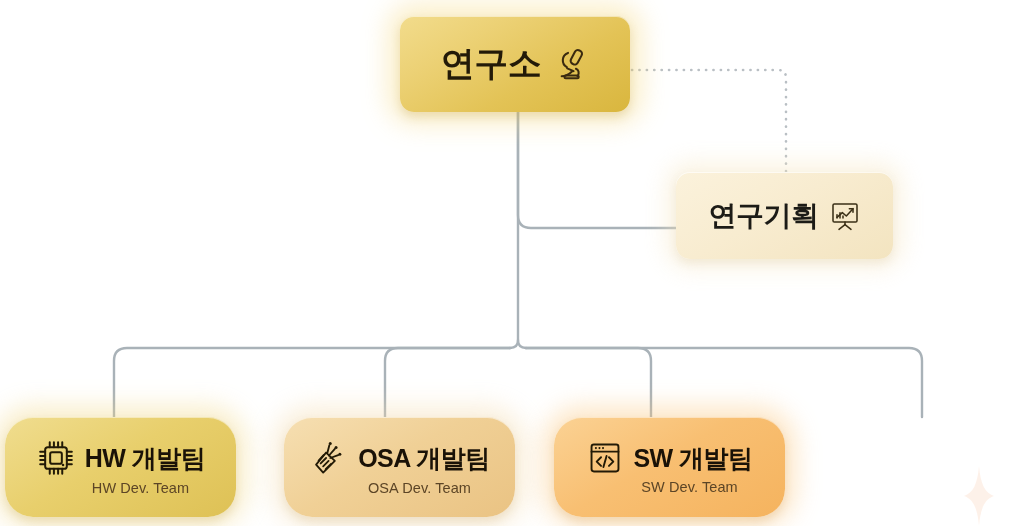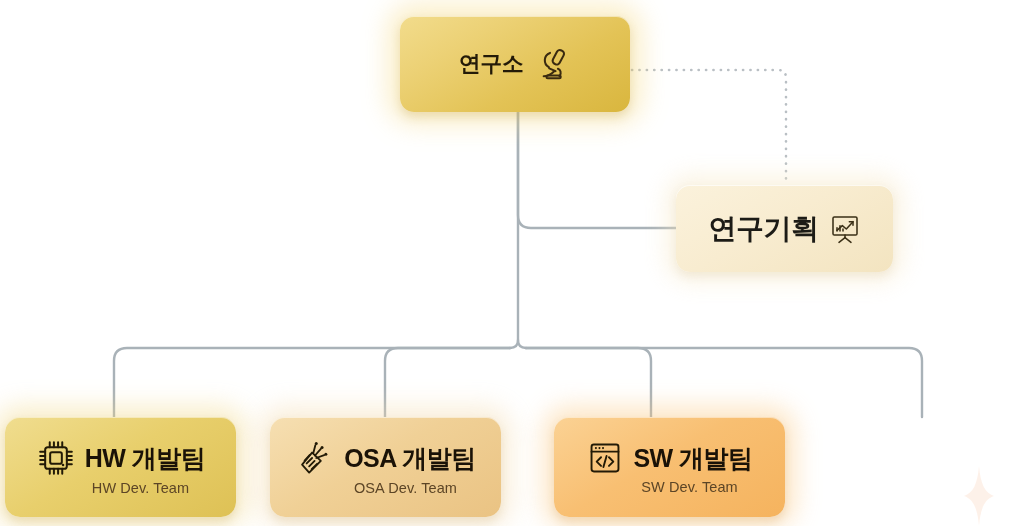--- a/index.html
+++ b/index.html
@@ -88,28 +88,28 @@
         #f2dc8c 0%,
         #ecd175 28%,
         #e3c356 62%,
         #d9b63e 100%);
     box-shadow:
       0 0 26px 12px rgba(245, 214, 120, 0.40),
       0 5px 10px rgba(150, 110, 20, 0.22),
       inset 0 1px 0 rgba(255,255,255,0.55);
   }
   #node-root .node-title {
-    font-size: 22px;
+    font-size: 34px;
     color: #231a08;
   }
 
   
   #node-plan {
     left: 676px;
-    top: 185px;
+    top: 172px;
     width: 217px;
     height: 87px;
     background:
       linear-gradient(150deg,
         #fbf2dc 0%,
         #f8ecd0 45%,
         #f3e4c0 100%);
     box-shadow:
       0 0 22px 10px rgba(246, 230, 195, 0.45),
       0 4px 9px rgba(160, 130, 70, 0.16),
@@ -118,21 +118,21 @@
   #node-plan .node-title {
     font-size: 28px;
     color: #1c1b16;
   }
 
   
   .leaf {
     top: 417px;
     width: 231px;
     height: 100px;
-    border-radius: 15px;
+    border-radius: 28px;
     padding: 0 4px;
   }
   .leaf .node-title {
     font-size: 25px;
     color: #1a1207;
   }
   .leaf .node-sub {
     font-size: 14.5px;
     color: #5c4526;
     margin-top: 2px;
@@ -143,21 +143,21 @@
 
   #node-hw {
     left: 5px;
     background: linear-gradient(150deg, #f0dd8f 0%, #e8cf6c 45%, #dec155 100%);
     box-shadow:
       0 0 24px 11px rgba(240, 214, 130, 0.42),
       0 5px 9px rgba(150, 115, 25, 0.20),
       inset 0 1px 0 rgba(255,255,255,0.5);
   }
   #node-osa {
-    left: 270px;
+    left: 284px;
     background: linear-gradient(150deg, #f6dfb2 0%, #f0d096 45%, #eac383 100%);
     box-shadow:
       0 0 24px 11px rgba(244, 216, 170, 0.42),
       0 5px 9px rgba(155, 115, 45, 0.18),
       inset 0 1px 0 rgba(255,255,255,0.55);
   }
   #node-sw {
     left: 554px;
     background: linear-gradient(150deg, #fbd294 0%, #f8bf72 45%, #f5b35e 100%);
     box-shadow:

